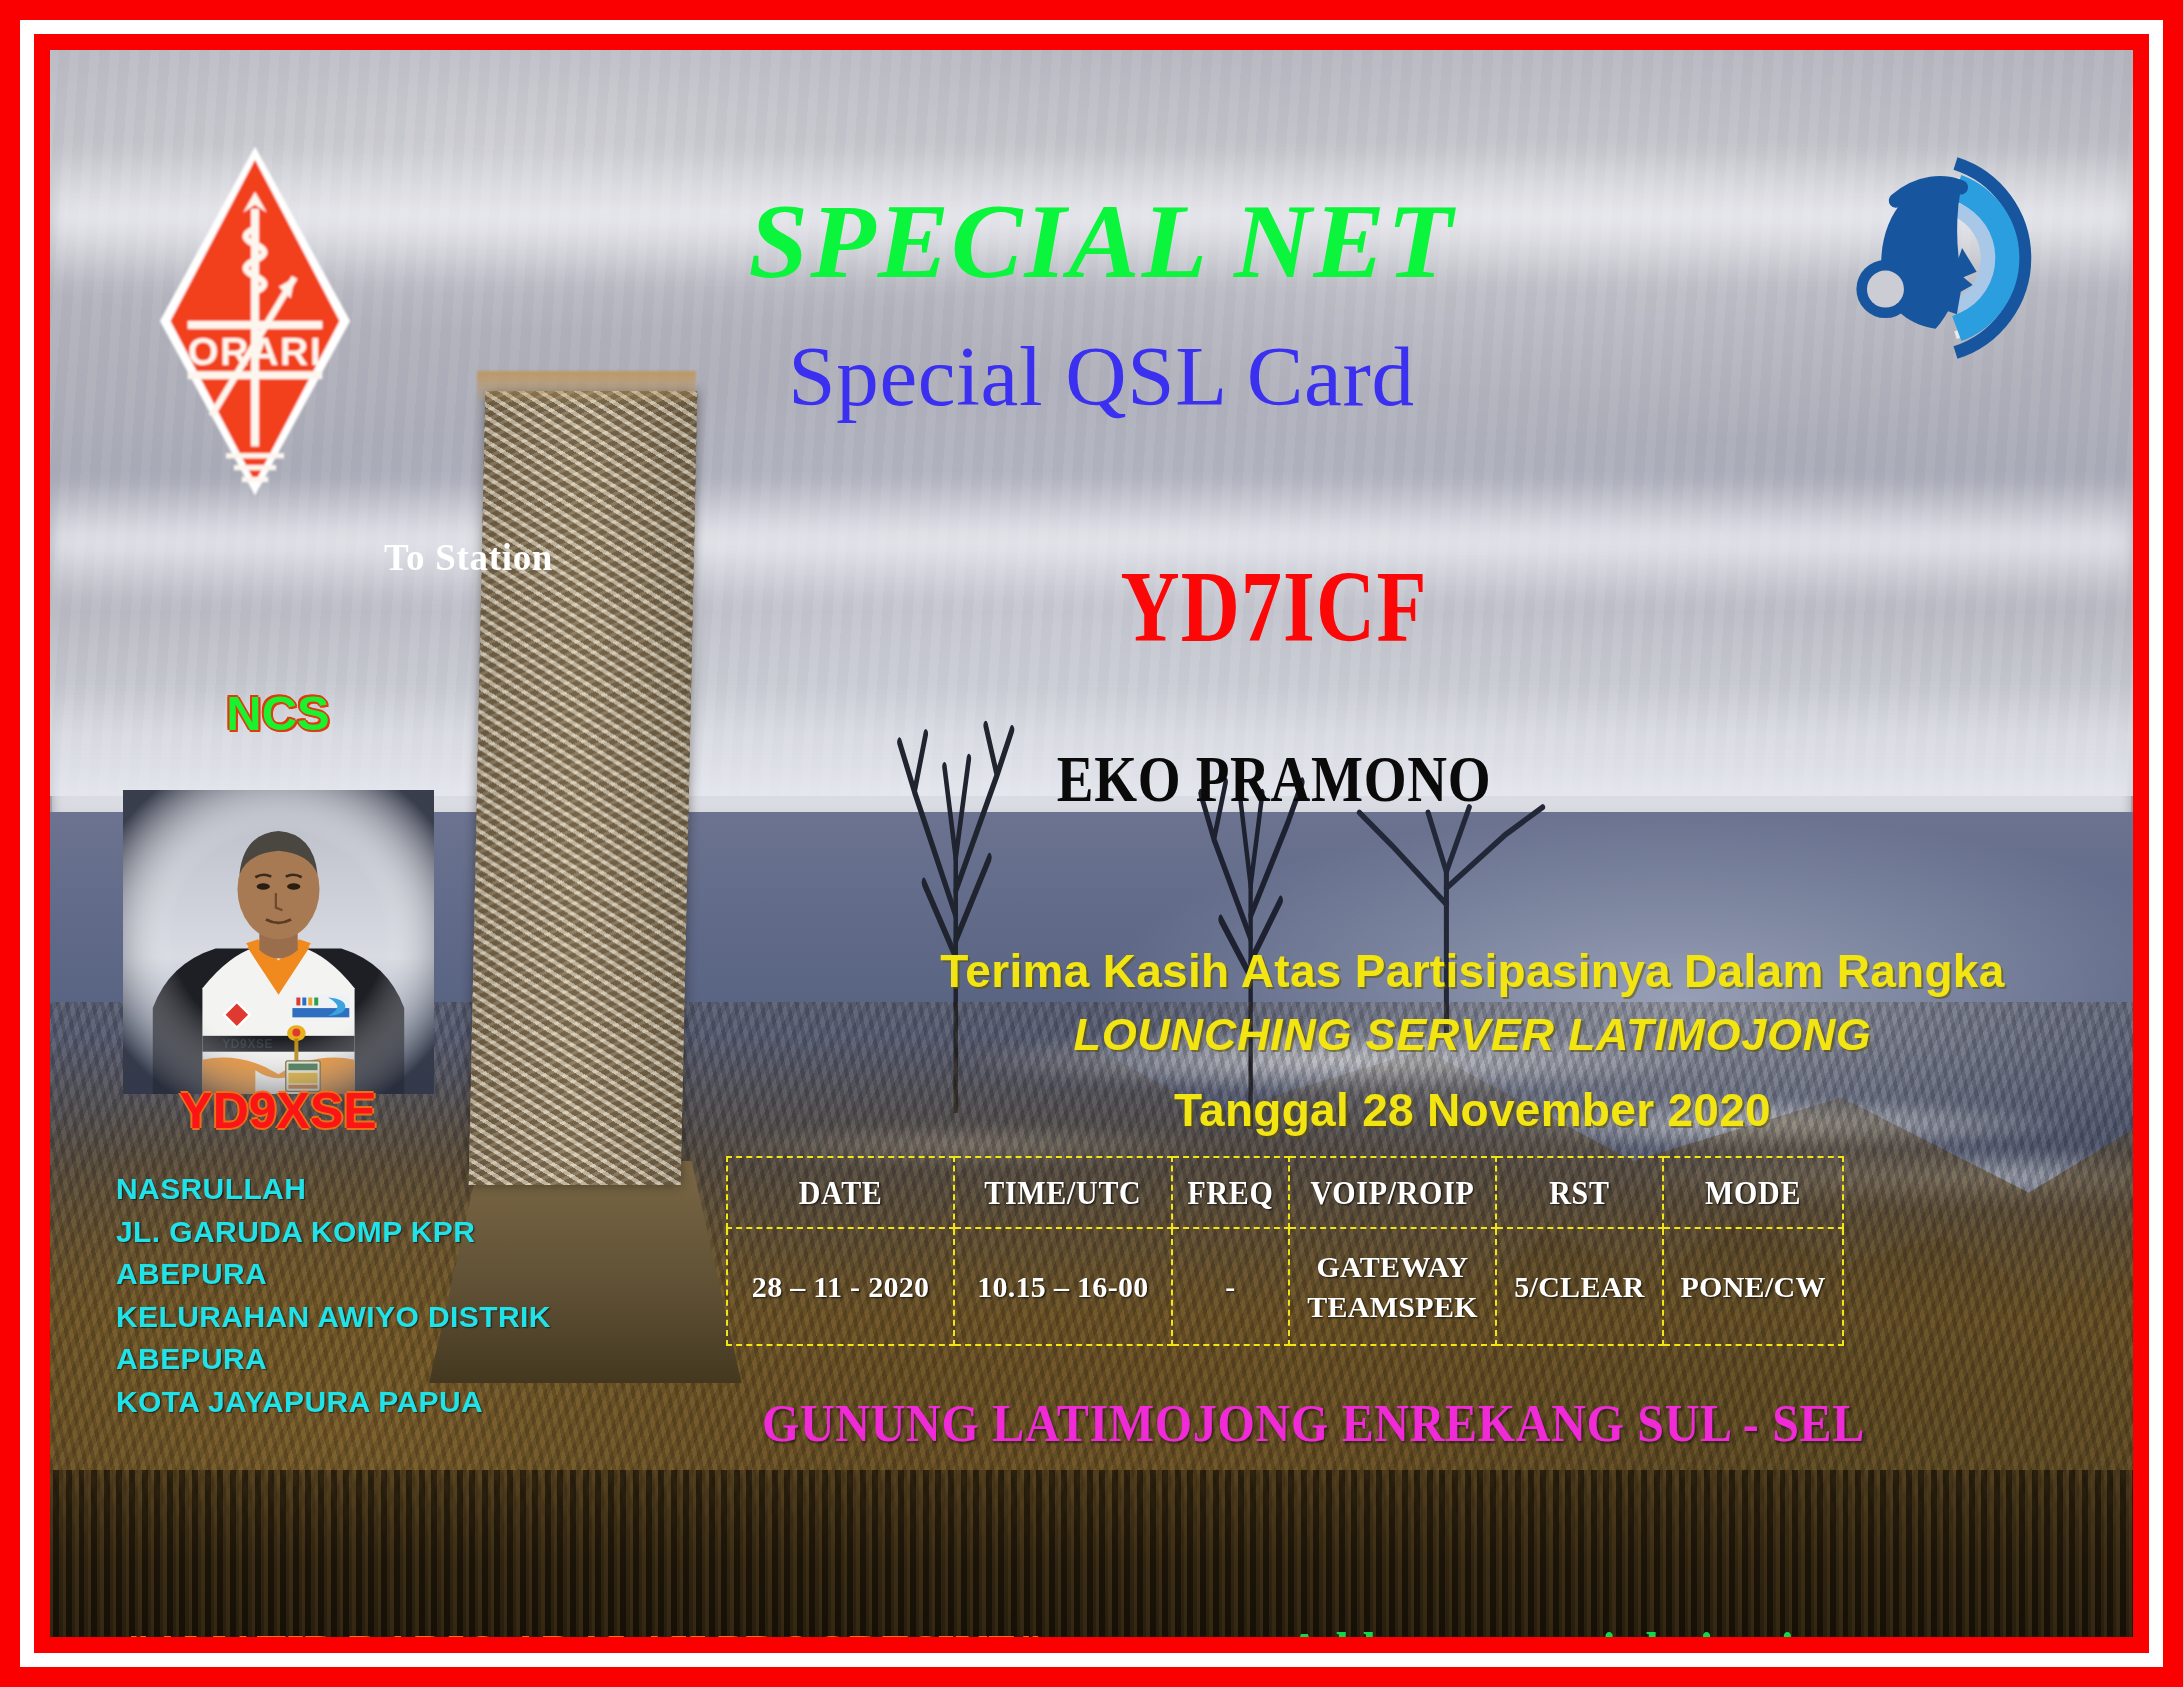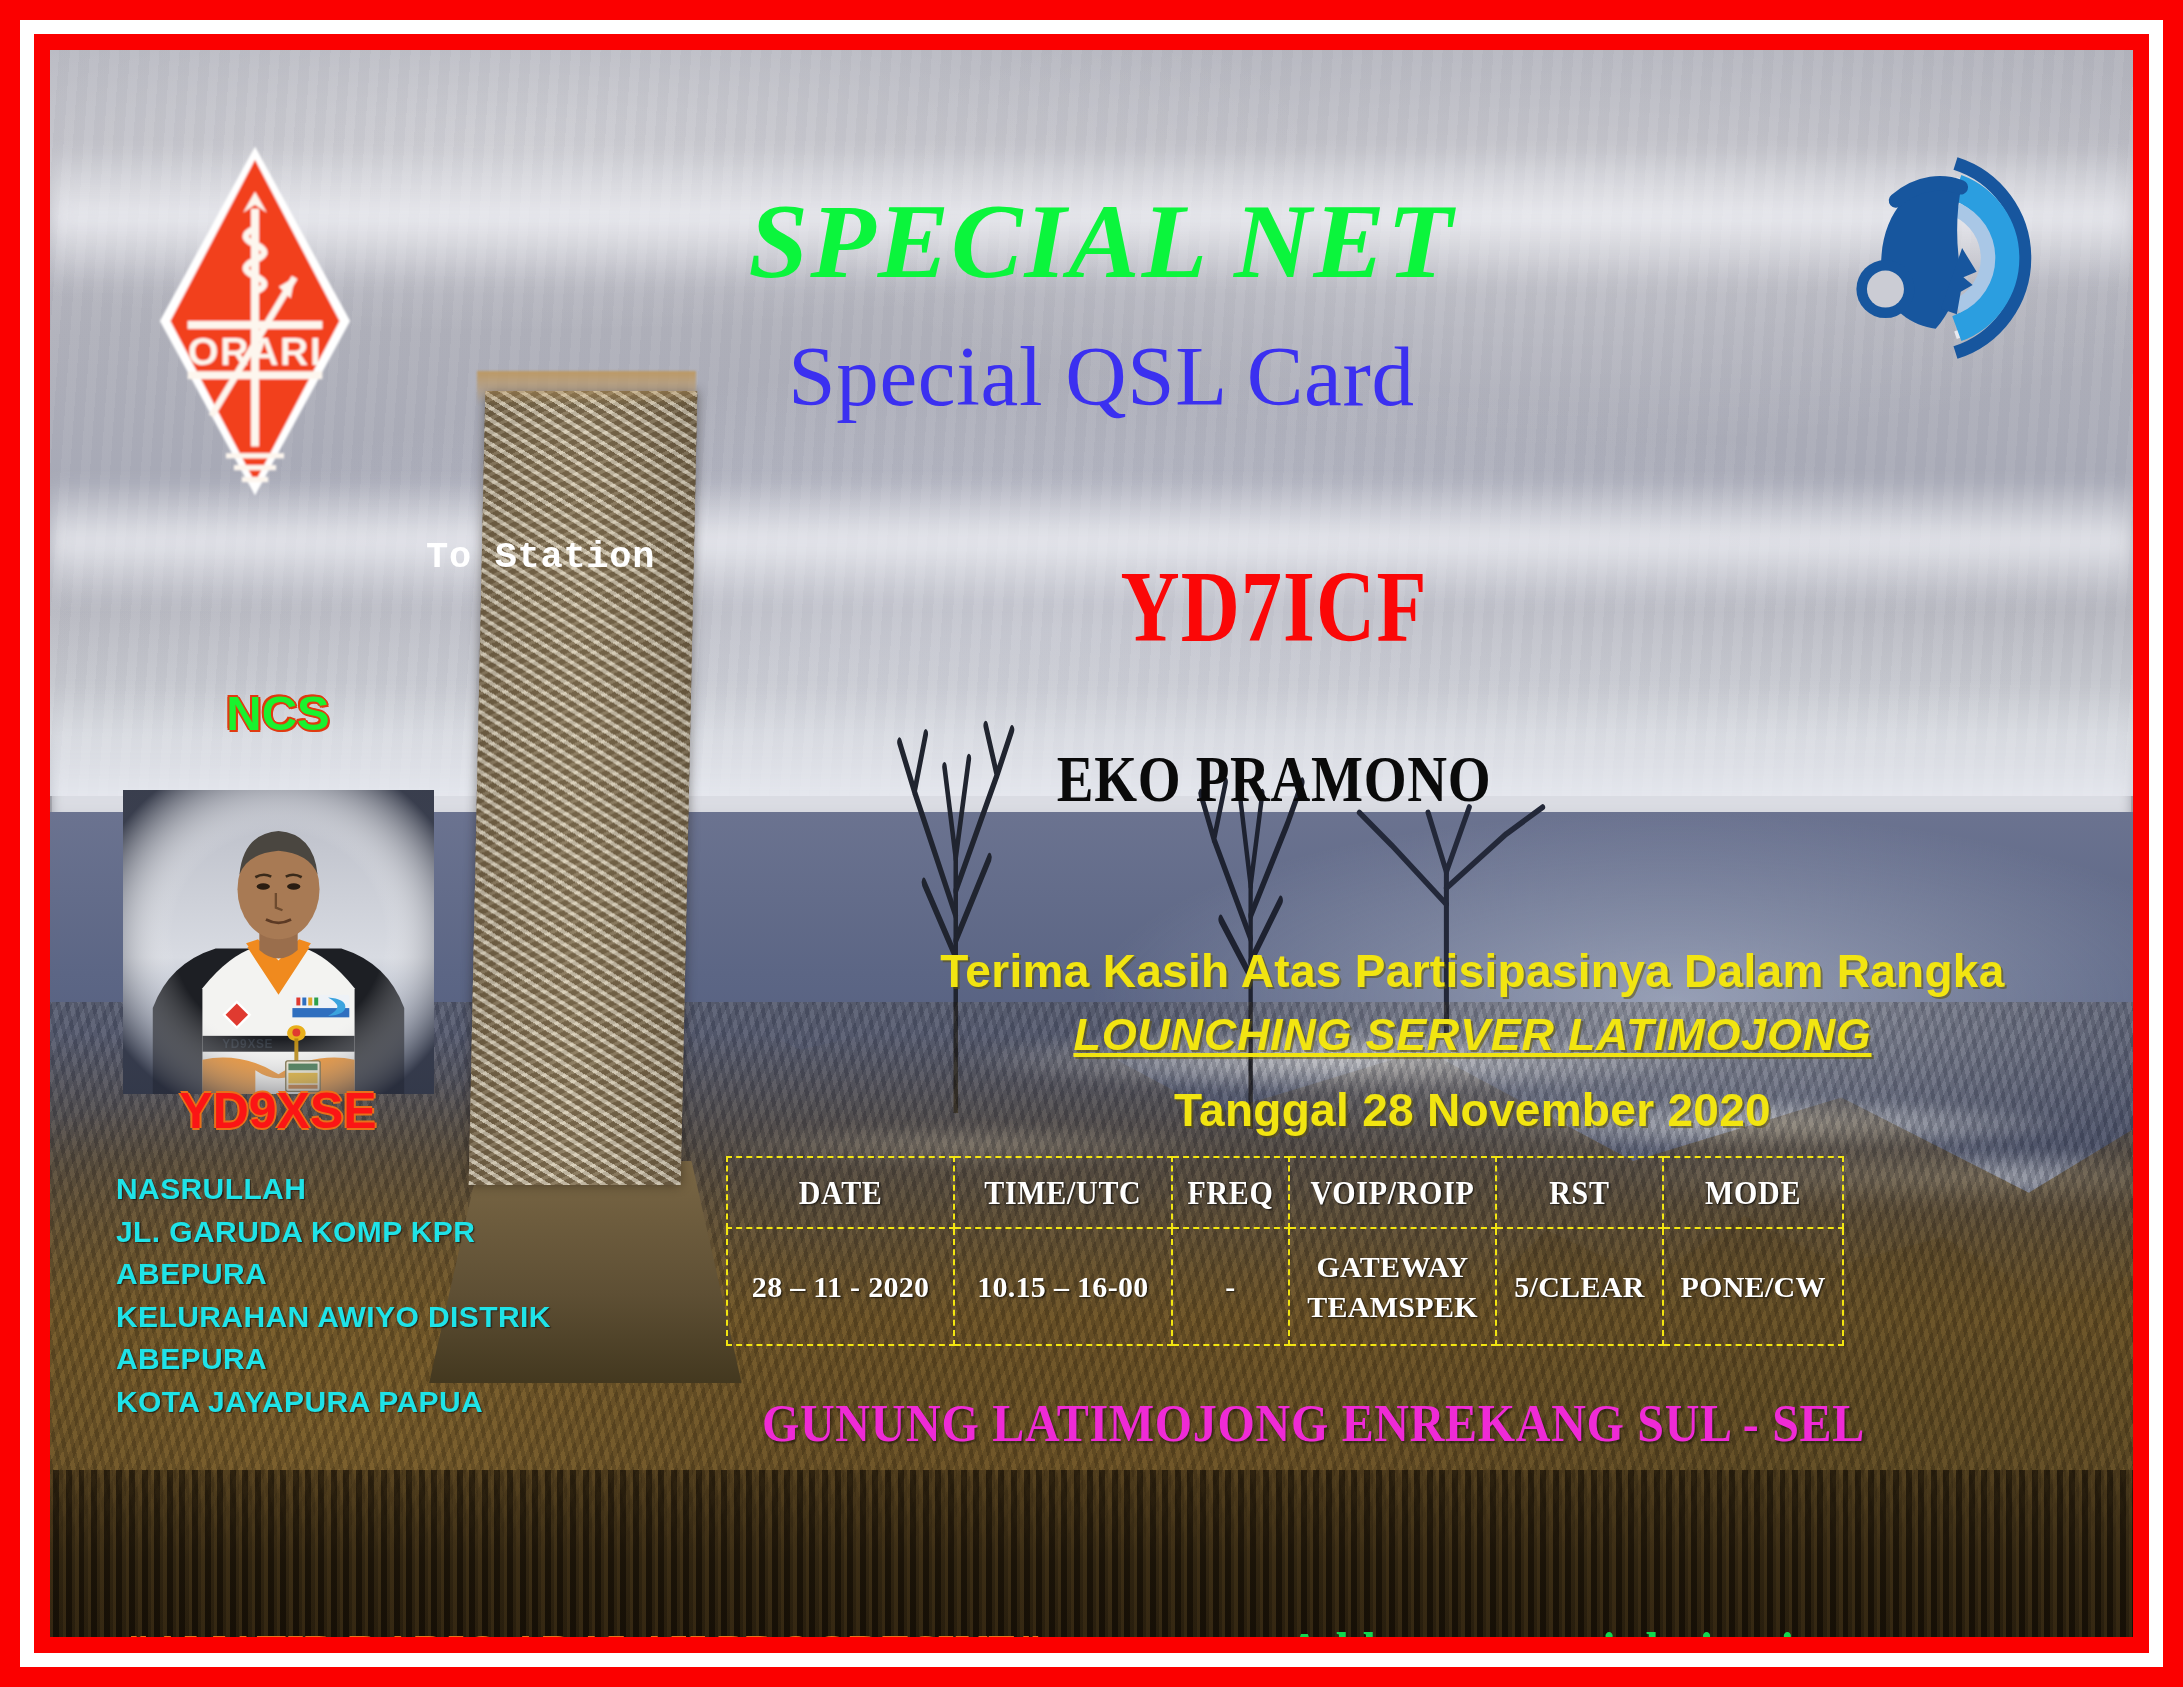--- a/index.html
+++ b/index.html
@@ -147,22 +147,22 @@
   .t-qslcard{
     position:absolute;left:423px;top:284px;width:1257px;
     text-align:center;
     font-family:"Liberation Serif",serif;
     font-weight:normal;
     font-size:85px;line-height:1;letter-spacing:0.7px;
     color:#3b30f0;
   }
   .t-tostation{
     position:absolute;left:334px;top:486px;
-    font-family:Liberation Mono, monospace;font-weight:bold;
-    font-size:37px;color:#ffffff;letter-spacing:0.7px;margin-left:42px;
+    font-family:Liberation Serif, serif;font-weight:bold;
+    font-size:37px;color:#ffffff;letter-spacing:0.7px;
   }
   .t-callsign{
     position:absolute;left:860px;top:513px;width:728px;
     text-align:center;
     font-family:"Liberation Serif",serif;font-weight:bold;
     font-size:87px;line-height:1;letter-spacing:1.3px;
     color:#fb0707;
     transform:scaleY(1.18) scaleX(.94);
   }
   .t-opname{
@@ -180,21 +180,20 @@
     font-family:"Liberation Sans",sans-serif;font-weight:bold;
     font-size:46px;line-height:1.32;color:#f2e511;
     text-shadow:2px 2px 0 rgba(90,80,10,.55);
     letter-spacing:0.3px;
   }
   .ty-line2{
     font-family:"Liberation Sans",sans-serif;font-weight:bold;font-style:italic;
     font-size:45px;line-height:1.45;color:#f2e511;
     text-shadow:2px 2px 0 rgba(90,80,10,.55);
     letter-spacing:0.7px;
-    text-decoration:underline;
   }
   .ty-line3{margin-top:13.2px;}
 
   
   .ncs-label{
     position:absolute;left:129px;top:635px;width:198px;text-align:center;
     font-family:"Liberation Sans",sans-serif;font-weight:bold;
     font-size:49px;color:#19f22e;
     text-shadow:-2px 0 #e03a10,0 2px #e03a10,2px 0 #e03a10,0 -2px #e03a10,2px 2px #e03a10,-2px -2px #e03a10;
   }

